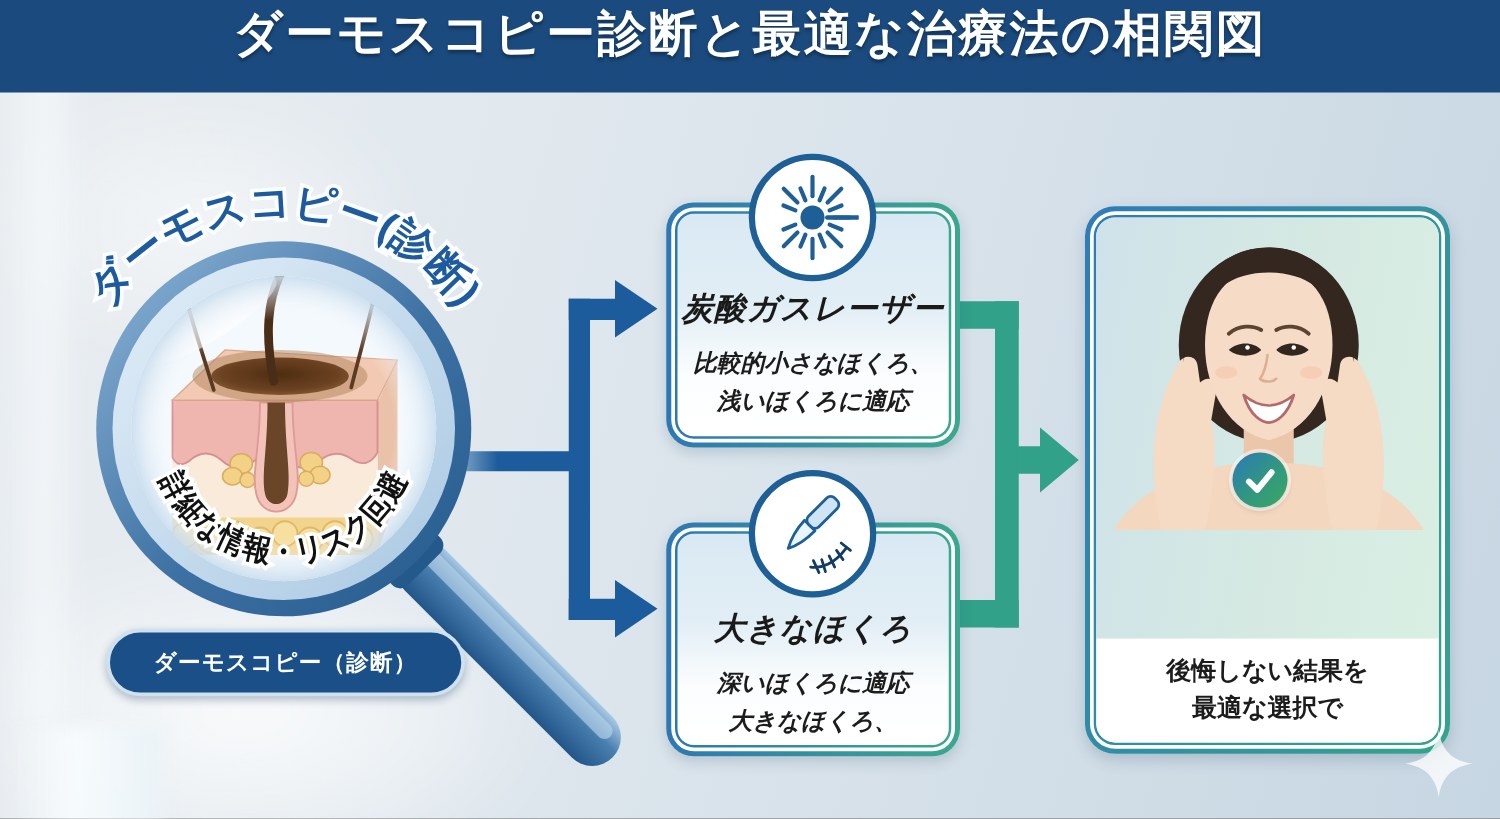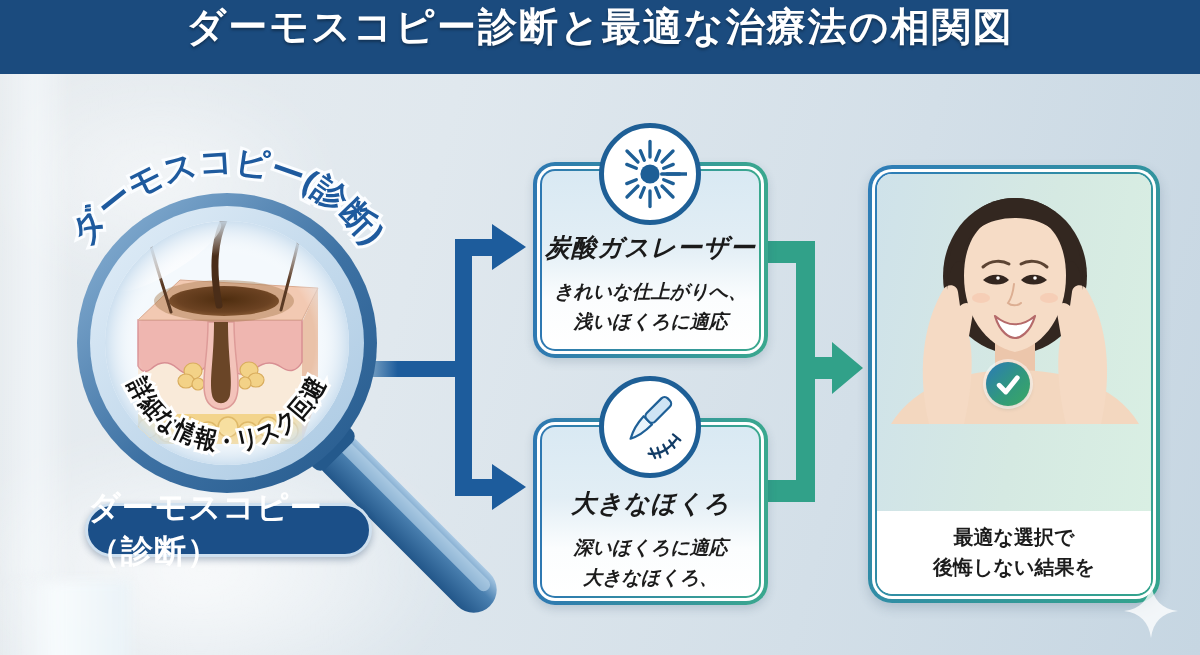--- a/index.html
+++ b/index.html
@@ -58,21 +58,21 @@
   .rbox-inner{width:100%;height:100%;background:linear-gradient(115deg,#2e7cb8,#34a48c);border-radius:17px;padding:2px;}
   .rbox-content{position:relative;width:100%;height:100%;border-radius:15px;background:#fff;overflow:hidden;}
   .rbox-upper{position:absolute;left:0;top:0;width:100%;height:337px;background:linear-gradient(100deg,#cfe2ea 0%,#d5e9e2 55%,#d9efe3 100%);}
   .photo{position:absolute;left:0;top:0;width:100%;height:250px;overflow:hidden;}
   .check-circle{position:absolute;left:109px;top:188px;width:44px;height:44px;border-radius:50%;background:linear-gradient(135deg,#2c7fae 10%,#31987e 55%,#3aa864 100%);box-shadow:0 0 0 3px rgba(255,255,255,.5),0 2px 5px rgba(0,60,60,.25);display:flex;align-items:center;justify-content:center;}
   .rbox-title{position:absolute;left:0;top:245px;width:100%;text-align:center;font-size:27px;font-weight:900;color:#161616;line-height:37px;letter-spacing:1px;}
   .rbox-lower{position:absolute;left:0;top:337px;width:100%;height:85px;background:#fff;padding-top:11px;text-align:center;font-size:20px;font-weight:700;color:#1c1c1c;line-height:30px;}
 
   
   .pill{position:absolute;left:85px;top:503px;width:287px;height:54px;background:#1b4f88;border:3px solid #cfe0ef;border-radius:28px;display:flex;align-items:center;justify-content:center;z-index:6;box-shadow:0 3px 7px rgba(20,50,90,.3);}
-  .pill span{color:#fff;font-size:32px;font-weight:900;letter-spacing:1px;}
+  .pill span{color:#fff;font-size:18px;font-weight:900;letter-spacing:1px;}
 
   .magnifier-svg{position:absolute;left:0;top:74px;z-index:5;}
   .sparkle{position:absolute;left:1124px;top:584px;z-index:7;opacity:.9;}
 </style>
 </head>
 <body>
 
 <div id="stage">
 
   <div class="bg-blob bg-toplight"></div>
@@ -96,21 +96,21 @@
   <div class="at at-bot"></div>
   <div class="at at-arm"></div>
   <div class="at-head"></div>
 
   <div class="tbox tbox-1">
     <div class="tbox-mid">
         <div class="tbox-inner">
           <div class="tbox-content">
       <div class="tbox-title">炭酸ガスレーザー</div>
       <div class="tbox-desc">
-        <div>きれいな仕上がりへ、</div>
+        <div>比較的小さなほくろ、</div>
         <div>浅いほくろに適応</div>
       </div>
     </div>
         </div>
       </div>
   </div>
   <div class="icon-circle ic-1">
     <svg width="74" height="74" viewBox="0 0 100 100">
       <g stroke="#1e5f96" stroke-width="4.5" stroke-linecap="round">
         <line x1="50" y1="27" x2="50" y2="6"></line>
@@ -203,22 +203,22 @@
             <path d="M118,142 C131,153 145,153 158,142 C153,159 143,164 138,164 C133,164 123,159 118,142 Z" fill="#fff" stroke="#b56a6a" stroke-width="2.2" stroke-linejoin="round"></path>
           </svg>
         </div>
         <div class="check-circle">
           <svg width="44" height="44" viewBox="0 0 100 100">
             <path d="M30,53 L45,68 L71,36" fill="none" stroke="#fff" stroke-width="11" stroke-linecap="round" stroke-linejoin="round"></path>
           </svg>
         </div>
       </div>
       <div class="rbox-lower">
+        <div>後悔しない結果を</div>
         <div>最適な選択で</div>
-        <div>後悔しない結果を</div>
       </div>
     </div>
         </div>
       </div>
   </div>
 
   <svg class="magnifier-svg" width="500" height="581" viewBox="0 0 500 581">
     <defs>
       <clipPath id="lensClip">
           <circle cx="227" cy="269" r="122"></circle>

